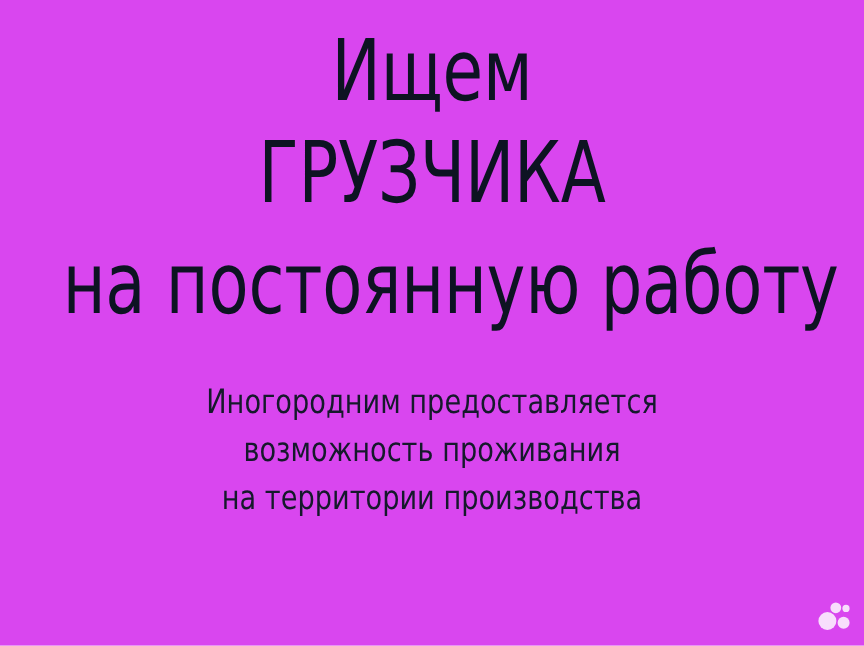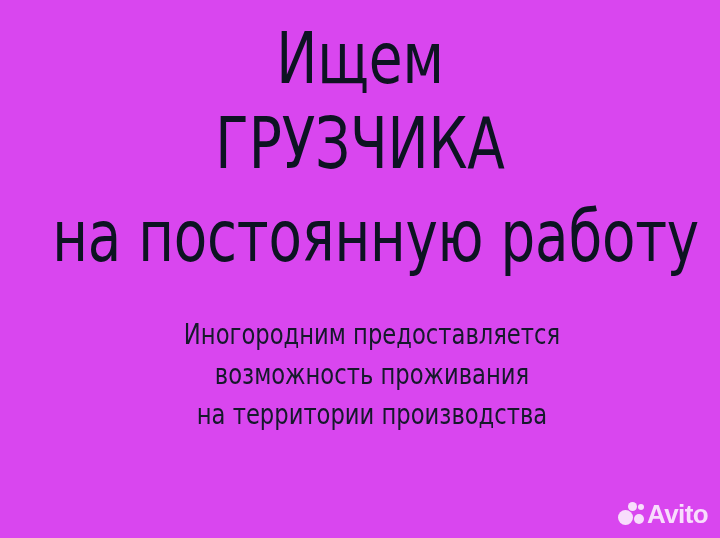--- a/index.html
+++ b/index.html
@@ -69,21 +69,21 @@
     left: 0;
     font-size: 71px;
     line-height: 74px;
     transform: scaleX(0.855);
     transform-origin: 50% 50%;
   }
 
   
   .sub-block {
     position: absolute;
-    left: 12px;
+    left: 0;
     top: 315px;
     width: 632px;
     text-align: center;
     color: #15192b;
   }
 
   .sub {
     display: block;
     width: 720px;
     text-align: center;
@@ -162,16 +162,15 @@
     <span class="sub">на территории производства</span>
   </div>
 
   <div class="watermark">
     <span class="wm-mark">
       <i class="wm-c1"></i>
       <i class="wm-c2"></i>
       <i class="wm-c3"></i>
       <i class="wm-c4"></i>
     </span>
-    <span class="wm-text">Avito</span>
   </div>
 
 </div>
 
 </body></html>

